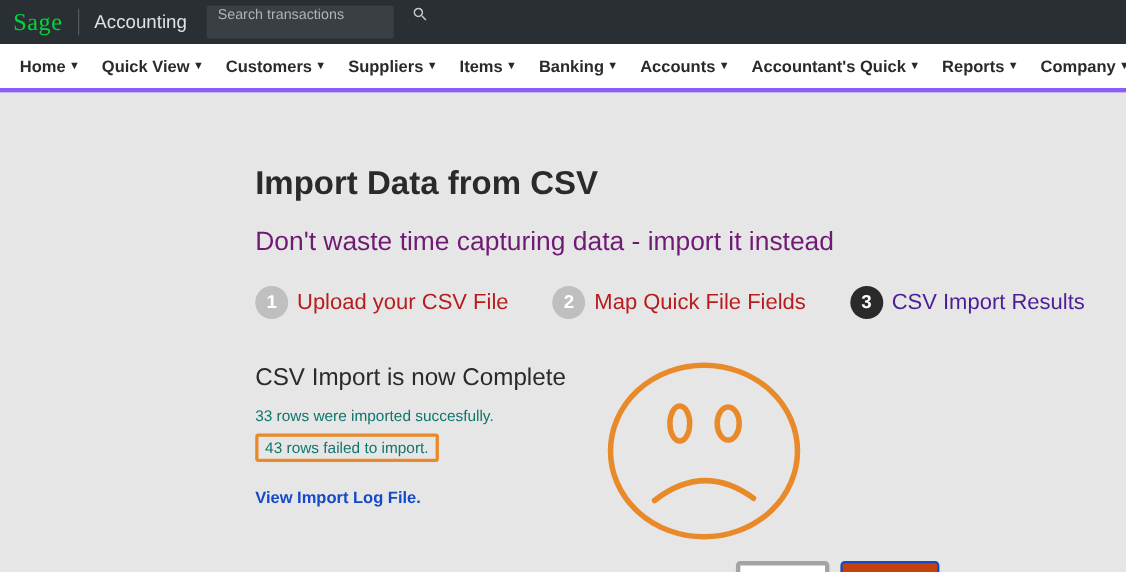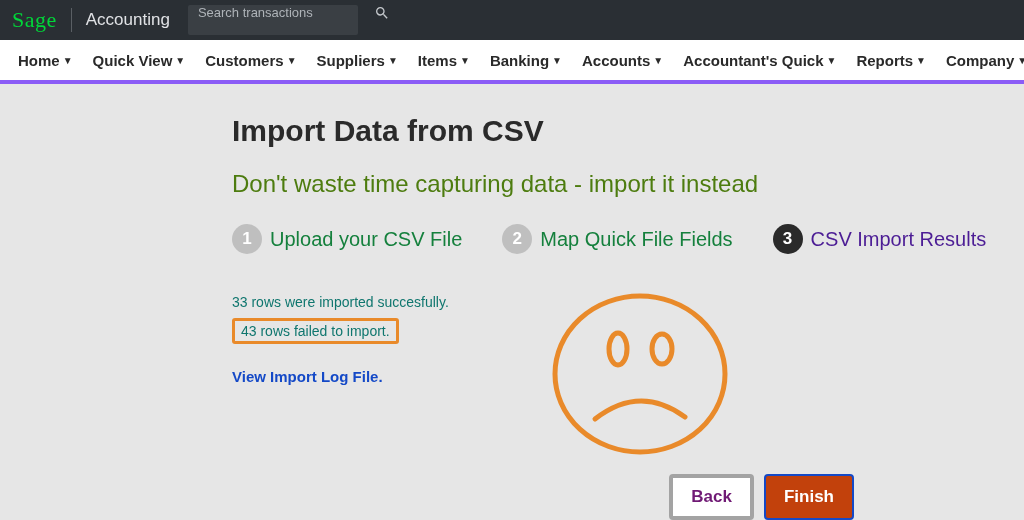--- a/index.html
+++ b/index.html
@@ -11,31 +11,31 @@
   .section { color: #e0e2e5; font-size: 17px; font-weight: 500; }
   .search-wrap { margin-left: 18px; background: #3a3f44; height: 30px; width: 170px; display: flex; align-items: flex-start; padding: 0 10px; border-radius: 2px; }
   .search-input { background: transparent; border: none; outline: none; color: #ccc; font-size: 13px; flex: 1; }
   .search-input::placeholder { color: #aeb3b8; }
   .search-icon svg { width: 16px; height: 16px; fill: #c5c9cd; }
 
   .menubar { background: #ffffff; height: 44px; display: flex; align-items: center; padding: 0 8px; border-bottom: 4px solid #8b5cf6; }
   .menu-item { font-size: 15px; font-weight: 700; color: #2a2a2a; padding: 0 10px; display: flex; align-items: center; gap: 3px; cursor: pointer; white-space: nowrap; }
   .caret { font-size: 10px; color: #2a2a2a; }
 
-  .content { padding: 30px 0 0 0; width: 100%; position: relative; }
+  .content { padding: 30px 0 0 0; width: 100%; position: relative; margin-top: 36px; }
   .inner { margin-left: 232px; width: 760px; }
   h1.page-title { font-size: 30px; font-weight: 700; color: #2a2a2a; margin-bottom: 22px; }
-  h2.subtitle { font-size: 24px; font-weight: 400; color: #4d7c0f; margin-bottom: 26px; }
+  h2.subtitle { font-size: 24px; font-weight: 400; color: #701a75; margin-bottom: 26px; }
 
   .steps { display: flex; align-items: center; gap: 40px; margin-bottom: 40px; }
   .step { display: flex; align-items: center; gap: 8px; }
   .step-num { width: 30px; height: 30px; border-radius: 50%; display: flex; align-items: center; justify-content: center; font-size: 17px; font-weight: 700; }
   .step-num.inactive { background: #bfbfbf; color: #fff; }
   .step-num.active { background: #2a2a2a; color: #fff; }
-  .step-label { font-size: 20px; color: #15803d; }
+  .step-label { font-size: 20px; color: #b91c1c; }
   .step-label.active { color: #4c1d95; }
 
   .complete-title { font-size: 22px; font-weight: 400; color: #2a2a2a; margin-bottom: 14px; }
   .result-line { font-size: 14px; color: #0f766e; margin: 6px 0; }
   .highlight-box { border: 3px solid #e98a2a; padding: 2px 6px; display: inline-block; margin: 2px 0 10px 0; border-radius: 3px; }
   .log-link { color: #1449c7; font-size: 15px; font-weight: 700; cursor: pointer; margin-top: 14px; display: inline-block; }
 
   .button-row { position: absolute; right: 170px; top: 390px; display: flex; gap: 10px; }
   .btn { font-size: 17px; font-weight: 700; padding: 9px 18px; border-radius: 4px; cursor: pointer; }
   .btn-secondary { background: #fff; color: #701a75; border: 4px solid #a3a3a3; }
@@ -118,20 +118,21 @@
       <div class="step">
         <div class="step-num inactive">2</div>
         <div class="step-label">Map Quick File Fields</div>
       </div>
       <div class="step">
         <div class="step-num active">3</div>
         <div class="step-label active">CSV Import Results</div>
       </div>
     </div>
 
+    <div class="complete-title">CSV Import is now Complete</div>
     <div class="result-line">33 rows were imported succesfully.</div>
     <div class="highlight-box">
       <div class="result-line" style="margin:0">43 rows failed to import.</div>
     </div>
     <br>
     <a class="log-link">View Import Log File.</a>
   </div>
 
   <div class="sad-face">
     <svg viewBox="0 0 200 200">

